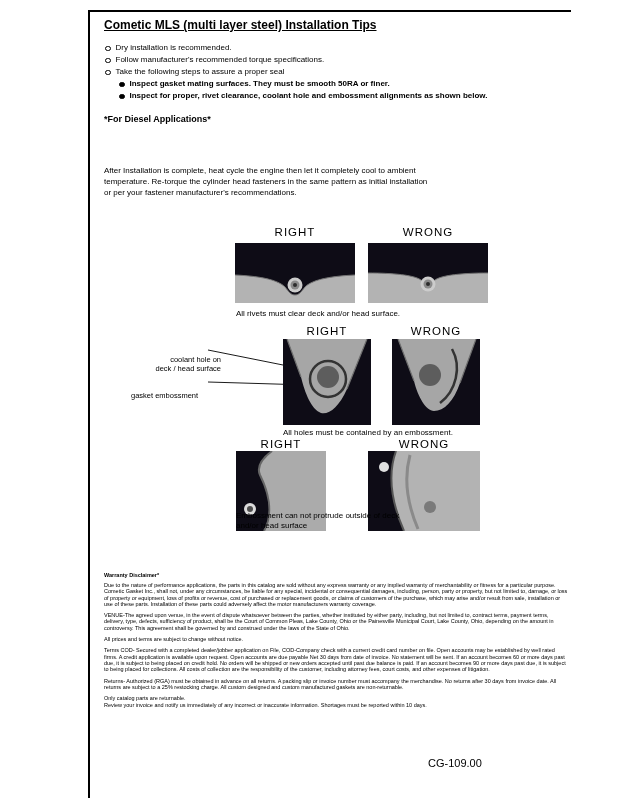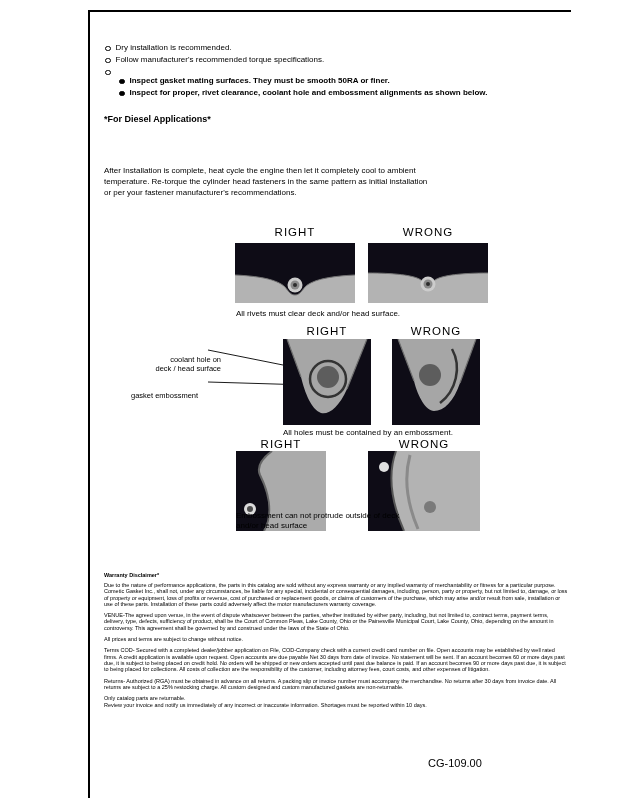--- a/index.html
+++ b/index.html
@@ -84,32 +84,34 @@
   .doc-code { position: absolute; left: 428px; top: 757px; font-size: 11px; }
 </style>
 </head>
 <body>
 
 <div class="page">
 
   <div class="rule-top"></div>
   <div class="rule-left"></div>
 
+  <h1 class="title">Cometic MLS (multi layer steel) Installation Tips</h1>
 
   <div class="tips">
     <div class="tip">
       <span class="bullet"></span>
       <span>Dry installation is recommended.</span>
     </div>
     <div class="tip">
       <span class="bullet"></span>
       <span>Follow manufacturer's recommended torque specifications.</span>
     </div>
     <div class="tip">
       <span class="bullet"></span>
+      <span>Take the following steps to assure a proper seal</span>
     </div>
     <div class="tip sub">
       <span class="bullet filled"></span>
       <span>Inspect gasket mating surfaces.  They must be smooth 50RA or finer.</span>
     </div>
     <div class="tip sub">
       <span class="bullet filled"></span>
       <span>Inspect for proper, rivet clearance, coolant hole and embossment alignments as shown below.</span>
     </div>
   </div>

